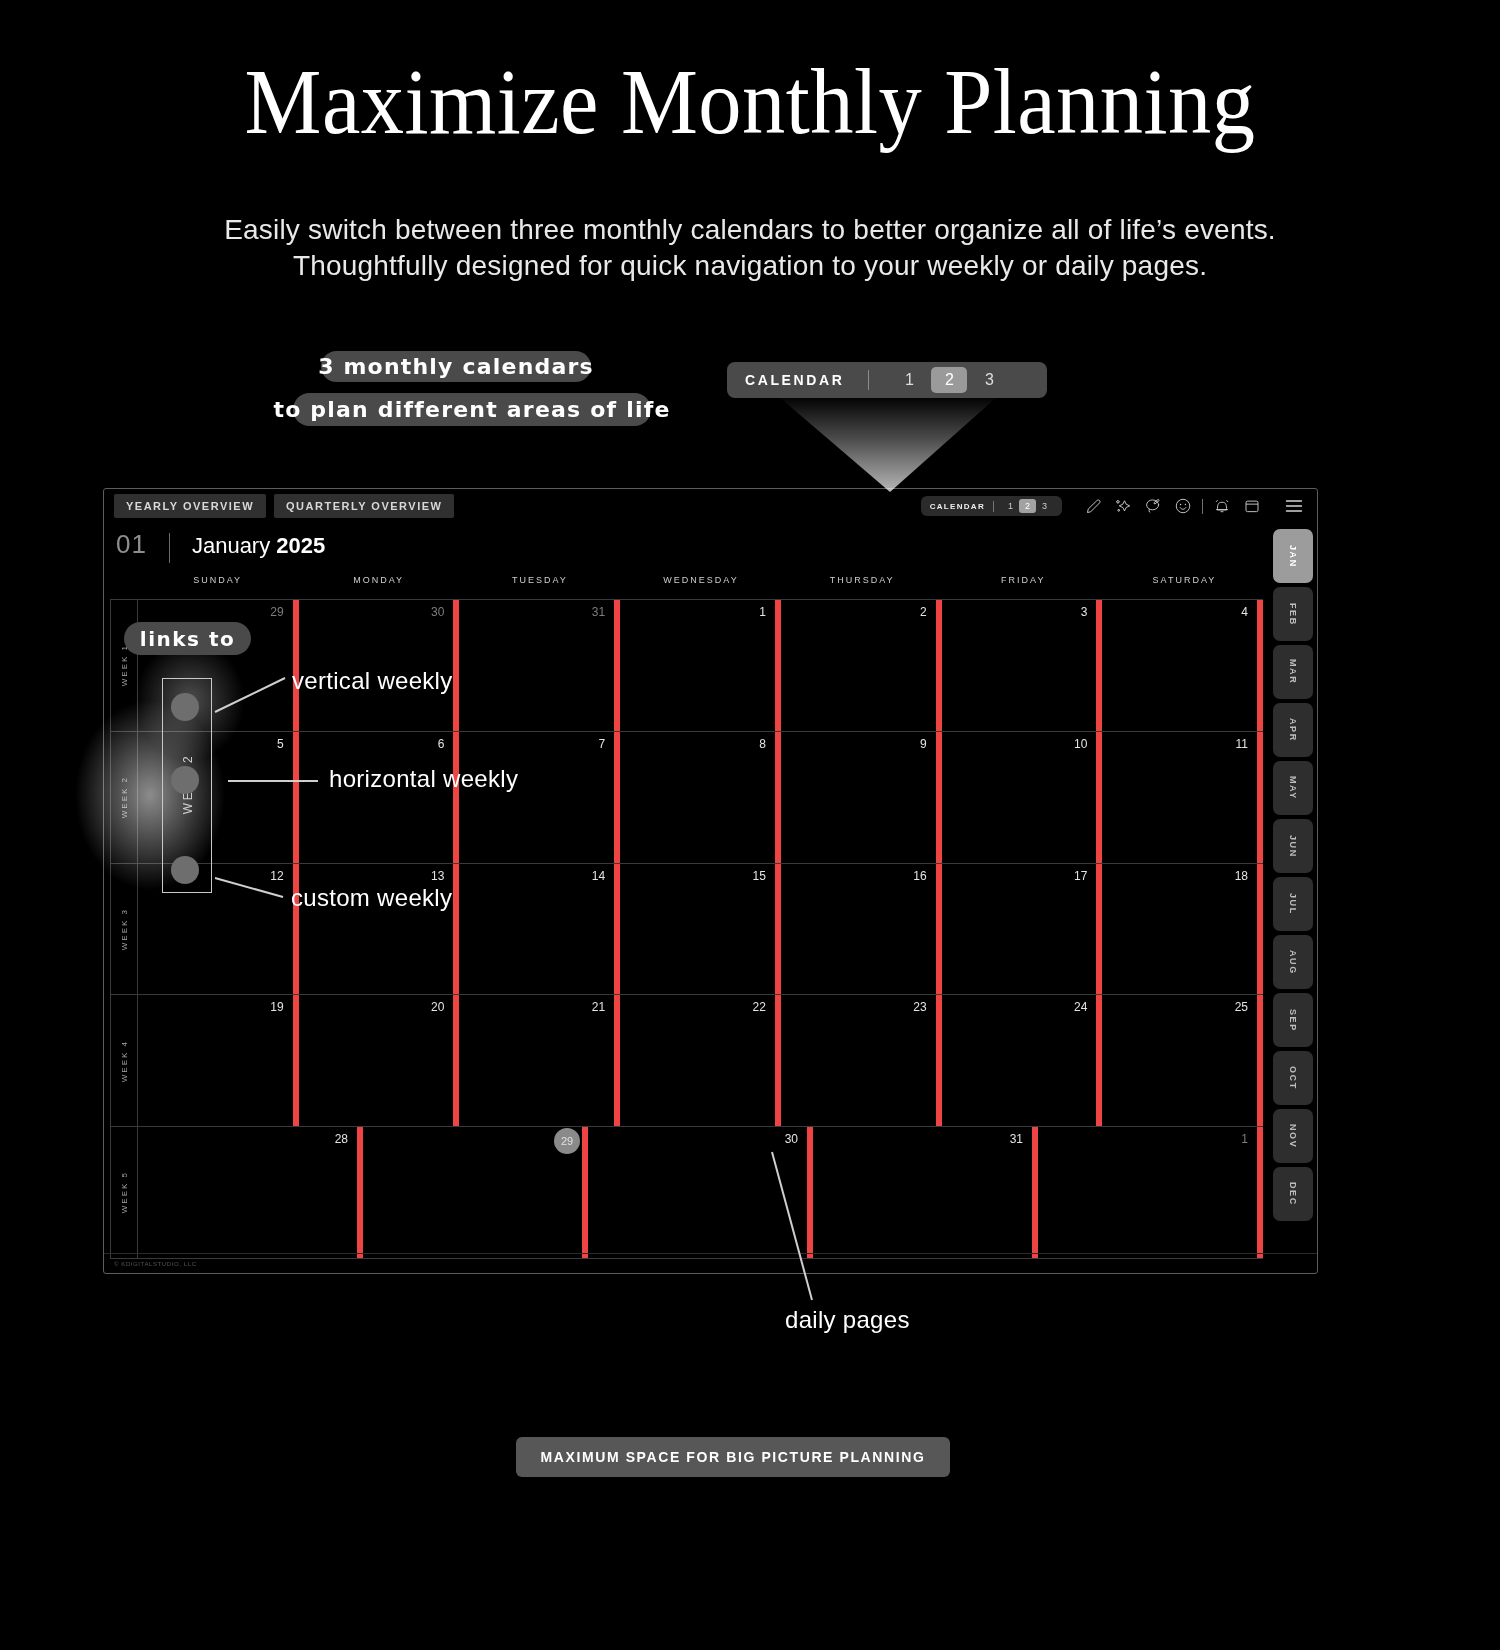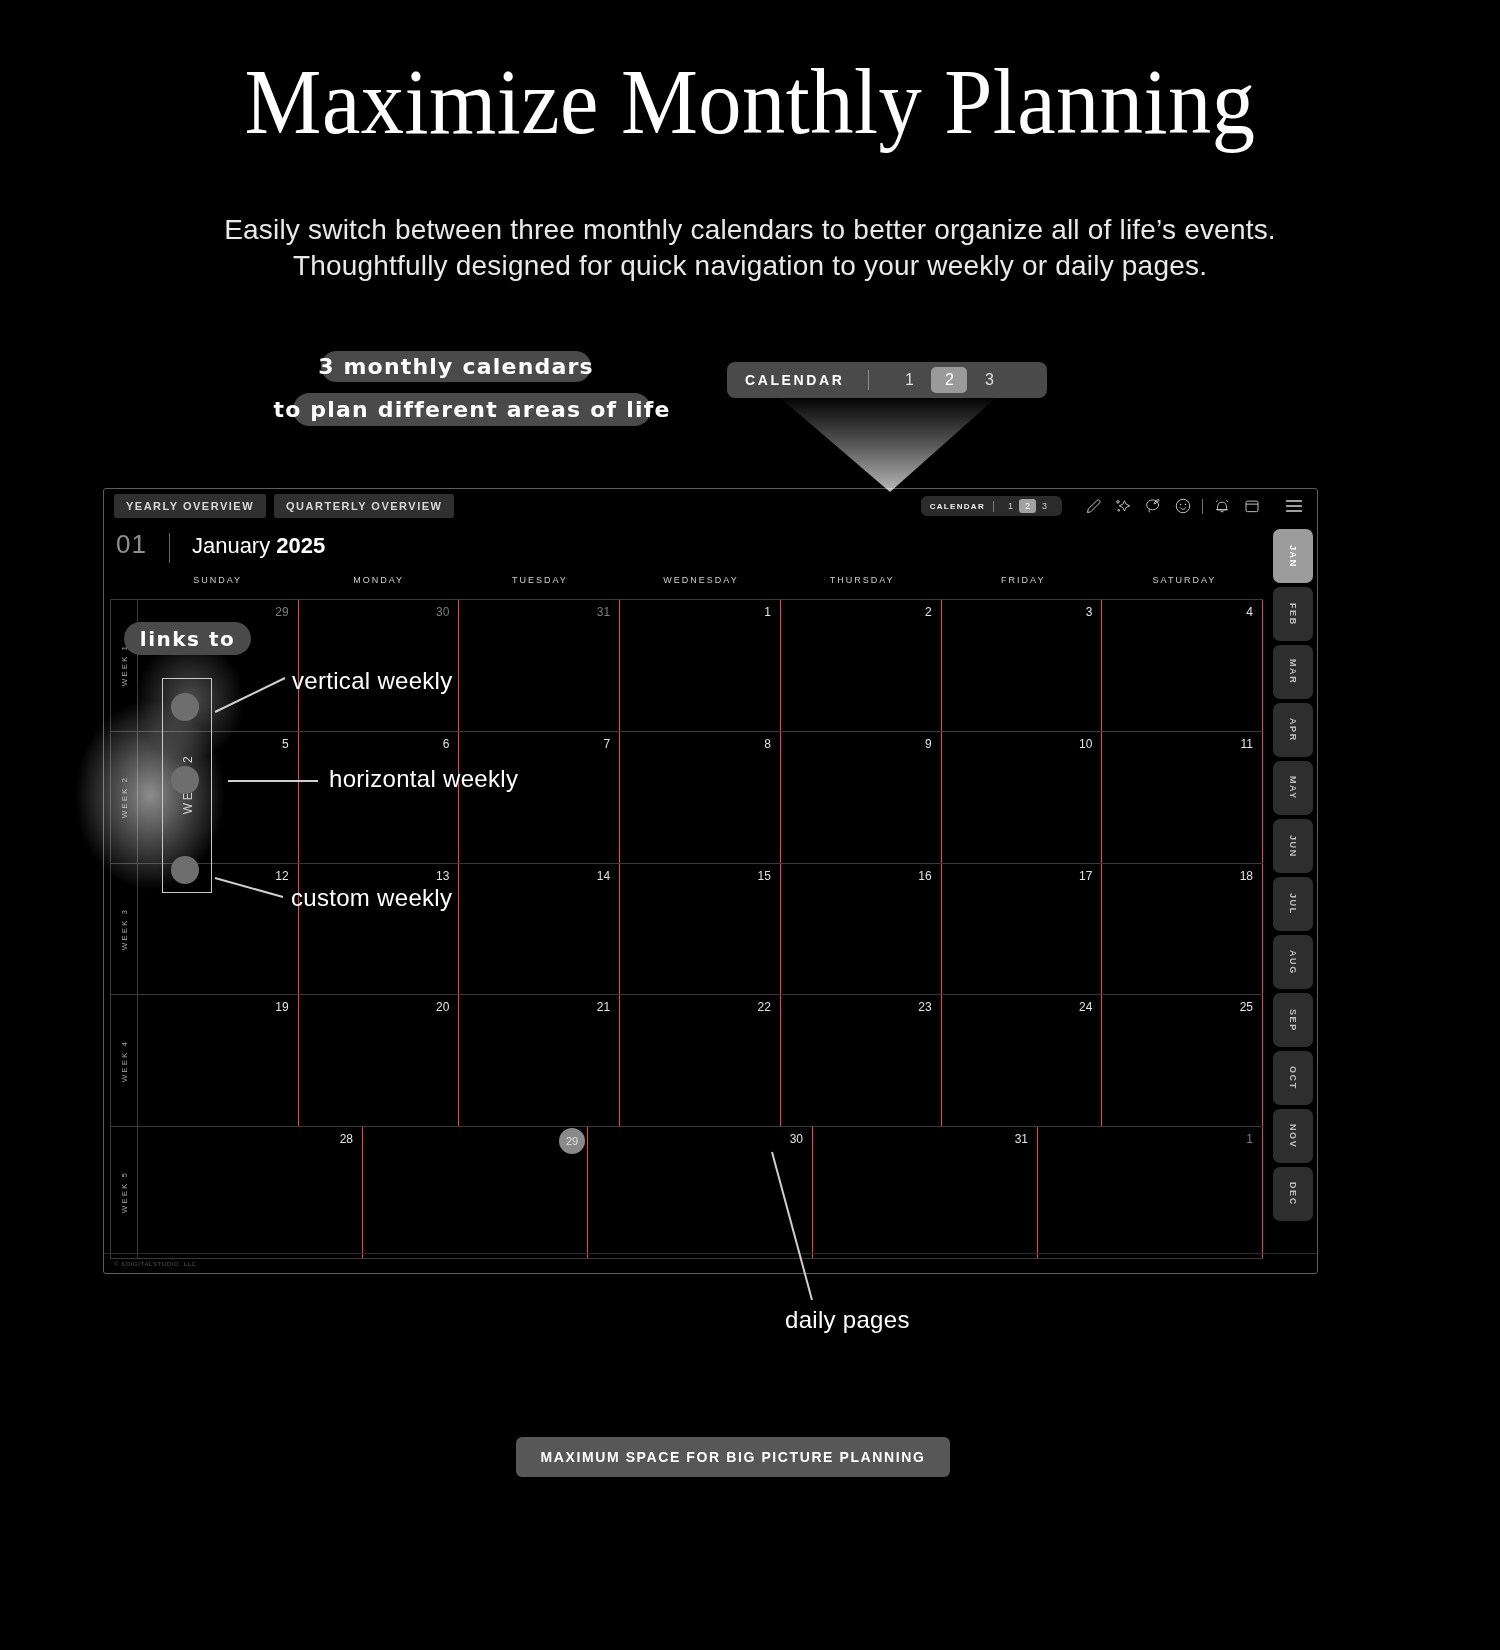--- a/index.html
+++ b/index.html
@@ -136,21 +136,21 @@
   .wrow { flex: 1; display: flex; border-bottom: 1px solid #3a3a3a; }
   .wlabel {
     width: 27px; border-right: 1px solid #3a3a3a;
     display: flex; align-items: center; justify-content: center;
   }
   .wlabel span {
     writing-mode: vertical-rl; transform: rotate(180deg);
     color: #a5a5a5; font-size: 8px; letter-spacing: 2px;
   }
   .cell {
-    flex: 1; border-right: 1px solid #ef4444; position: relative;
+    flex: 1; border-right: 6px solid #ef4444; position: relative;
   }
   .cell .dn {
     position: absolute; top: 5px; right: 9px;
     font-size: 12px; color: #e4e4e4; font-weight: 300;
   }
   .cell .dn.dim { color: #7d7d7d; }
   .cell .dn.circle {
     top: 1px; right: 2px; width: 26px; height: 26px;
     background: #8a8a8a; border-radius: 50%;
     display: flex; align-items: center; justify-content: center;

